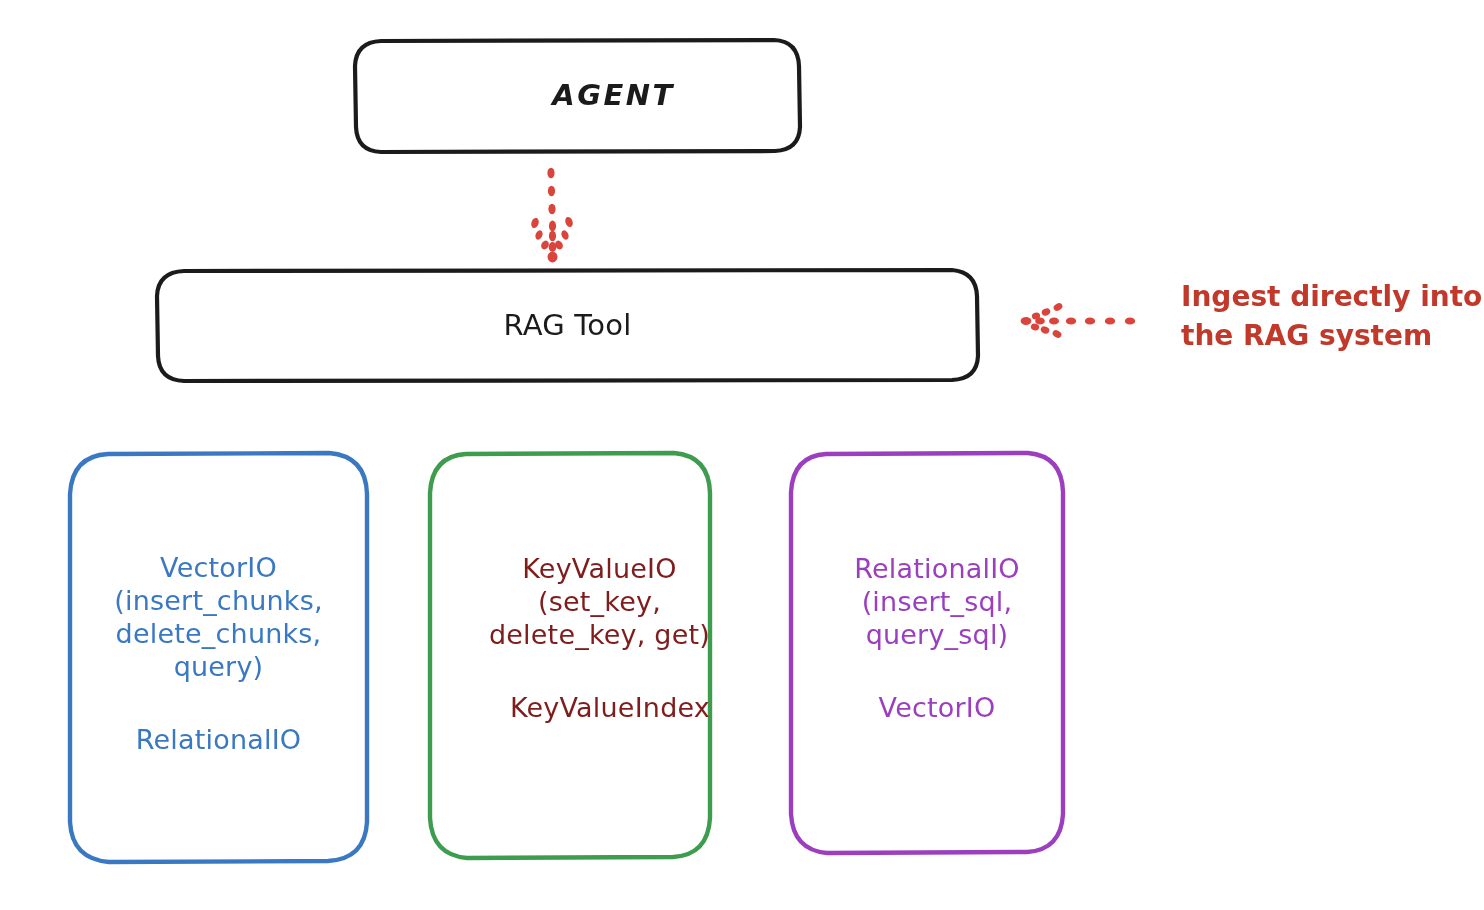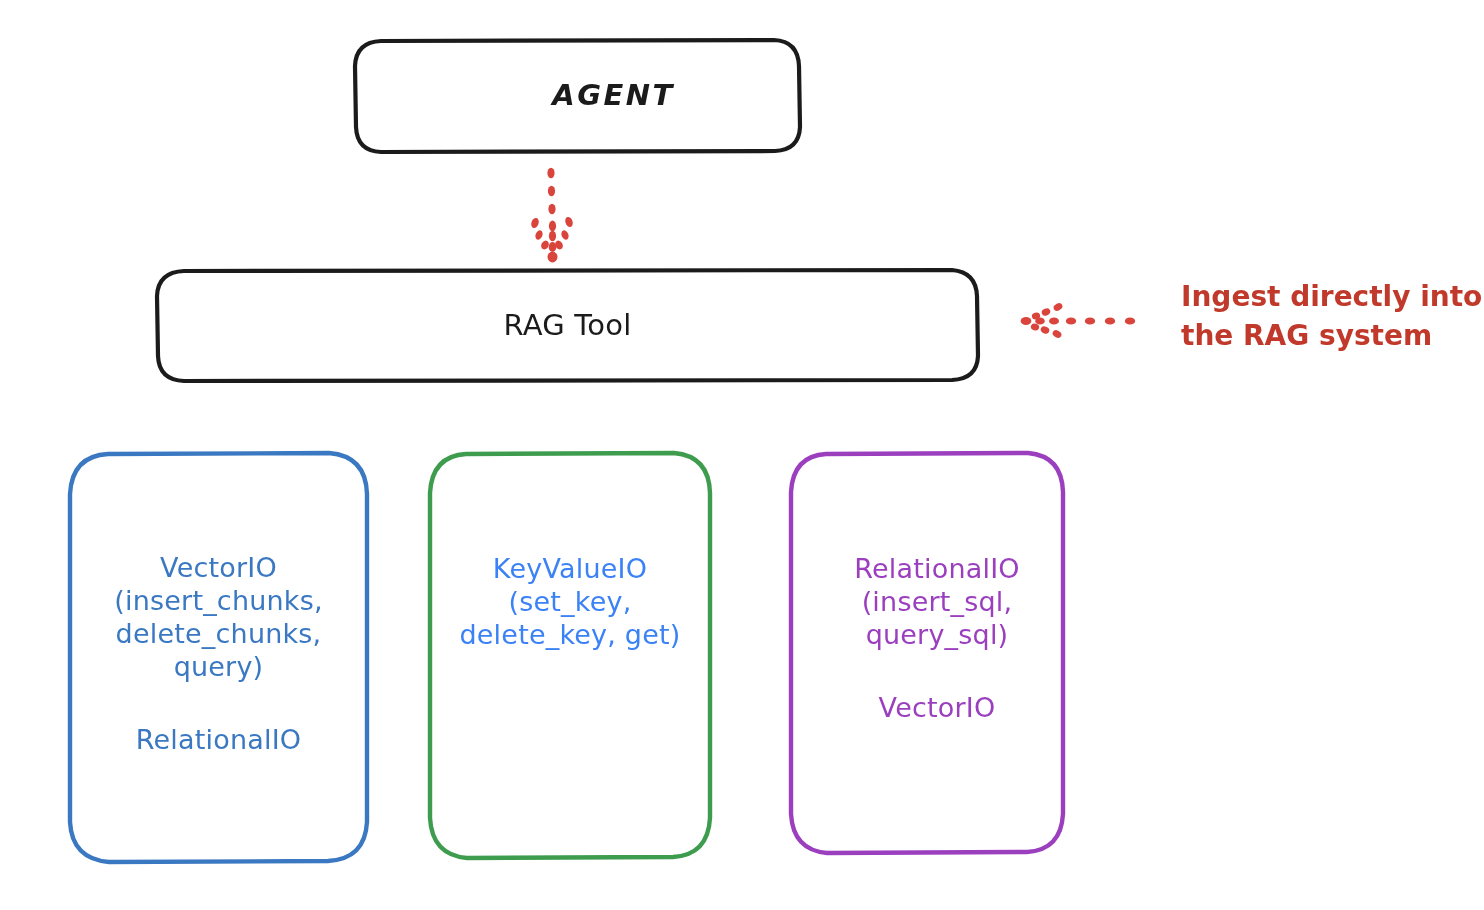--- a/index.html
+++ b/index.html
@@ -78,21 +78,22 @@
     color: #3a78c2;
     margin-top: 13px;
   }
   .kv-label {
     left: 430px;
     top: 453px;
     width: 280px;
     height: 409px;
     padding-top: 100px;
     box-sizing: border-box;
-    color: #3b82f6;
+    color: #7f1d1d;
+    align-items: flex-end;
   }
   .rel-label {
     left: 790px;
     top: 453px;
     width: 273px;
     height: 409px;
     padding-top: 100px;
     box-sizing: border-box;
     color: #9b3fbf;
     padding-left: 21px;
@@ -186,20 +187,21 @@
 (insert_chunks,
 delete_chunks,
 query)</span>
     <span class="idx">RelationalIO</span>
   </div>
 
   <div class="node-label store-label kv-label">
     <span class="api">KeyValueIO
 (set_key,
 delete_key, get)</span>
+    <span class="idx">KeyValueIndex</span>
   </div>
 
   <div class="node-label store-label rel-label">
     <span class="api">RelationalIO
 (insert_sql,
 query_sql)</span>
     <span class="idx">VectorIO</span>
   </div>
 
   <div class="annotation">Ingest directly into

